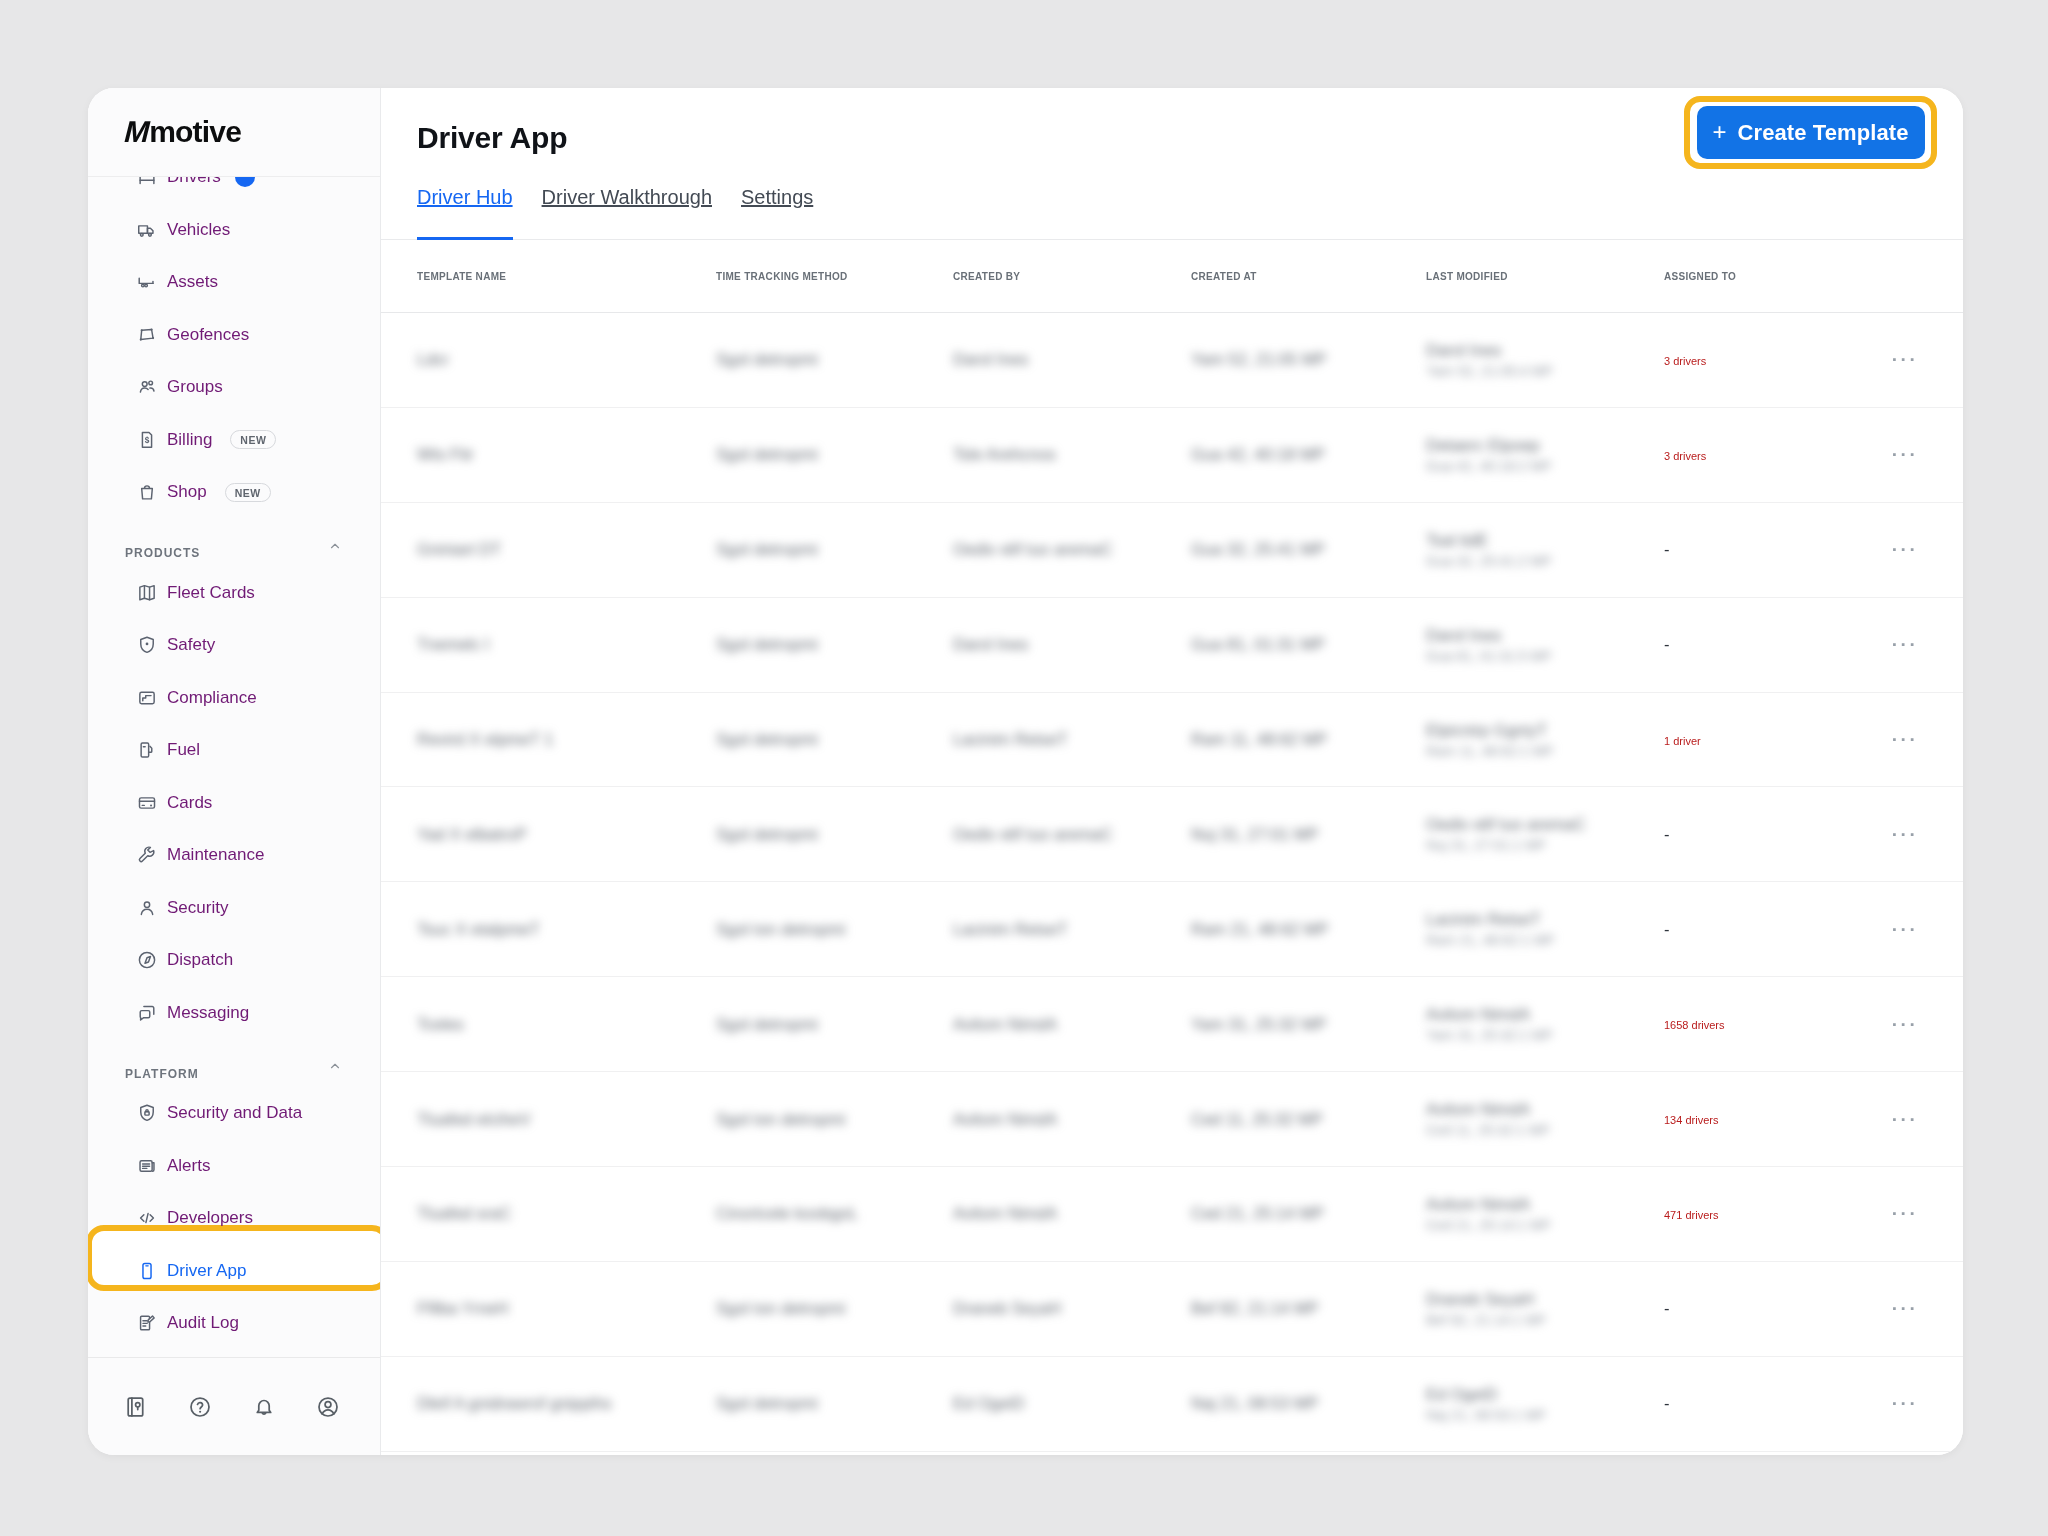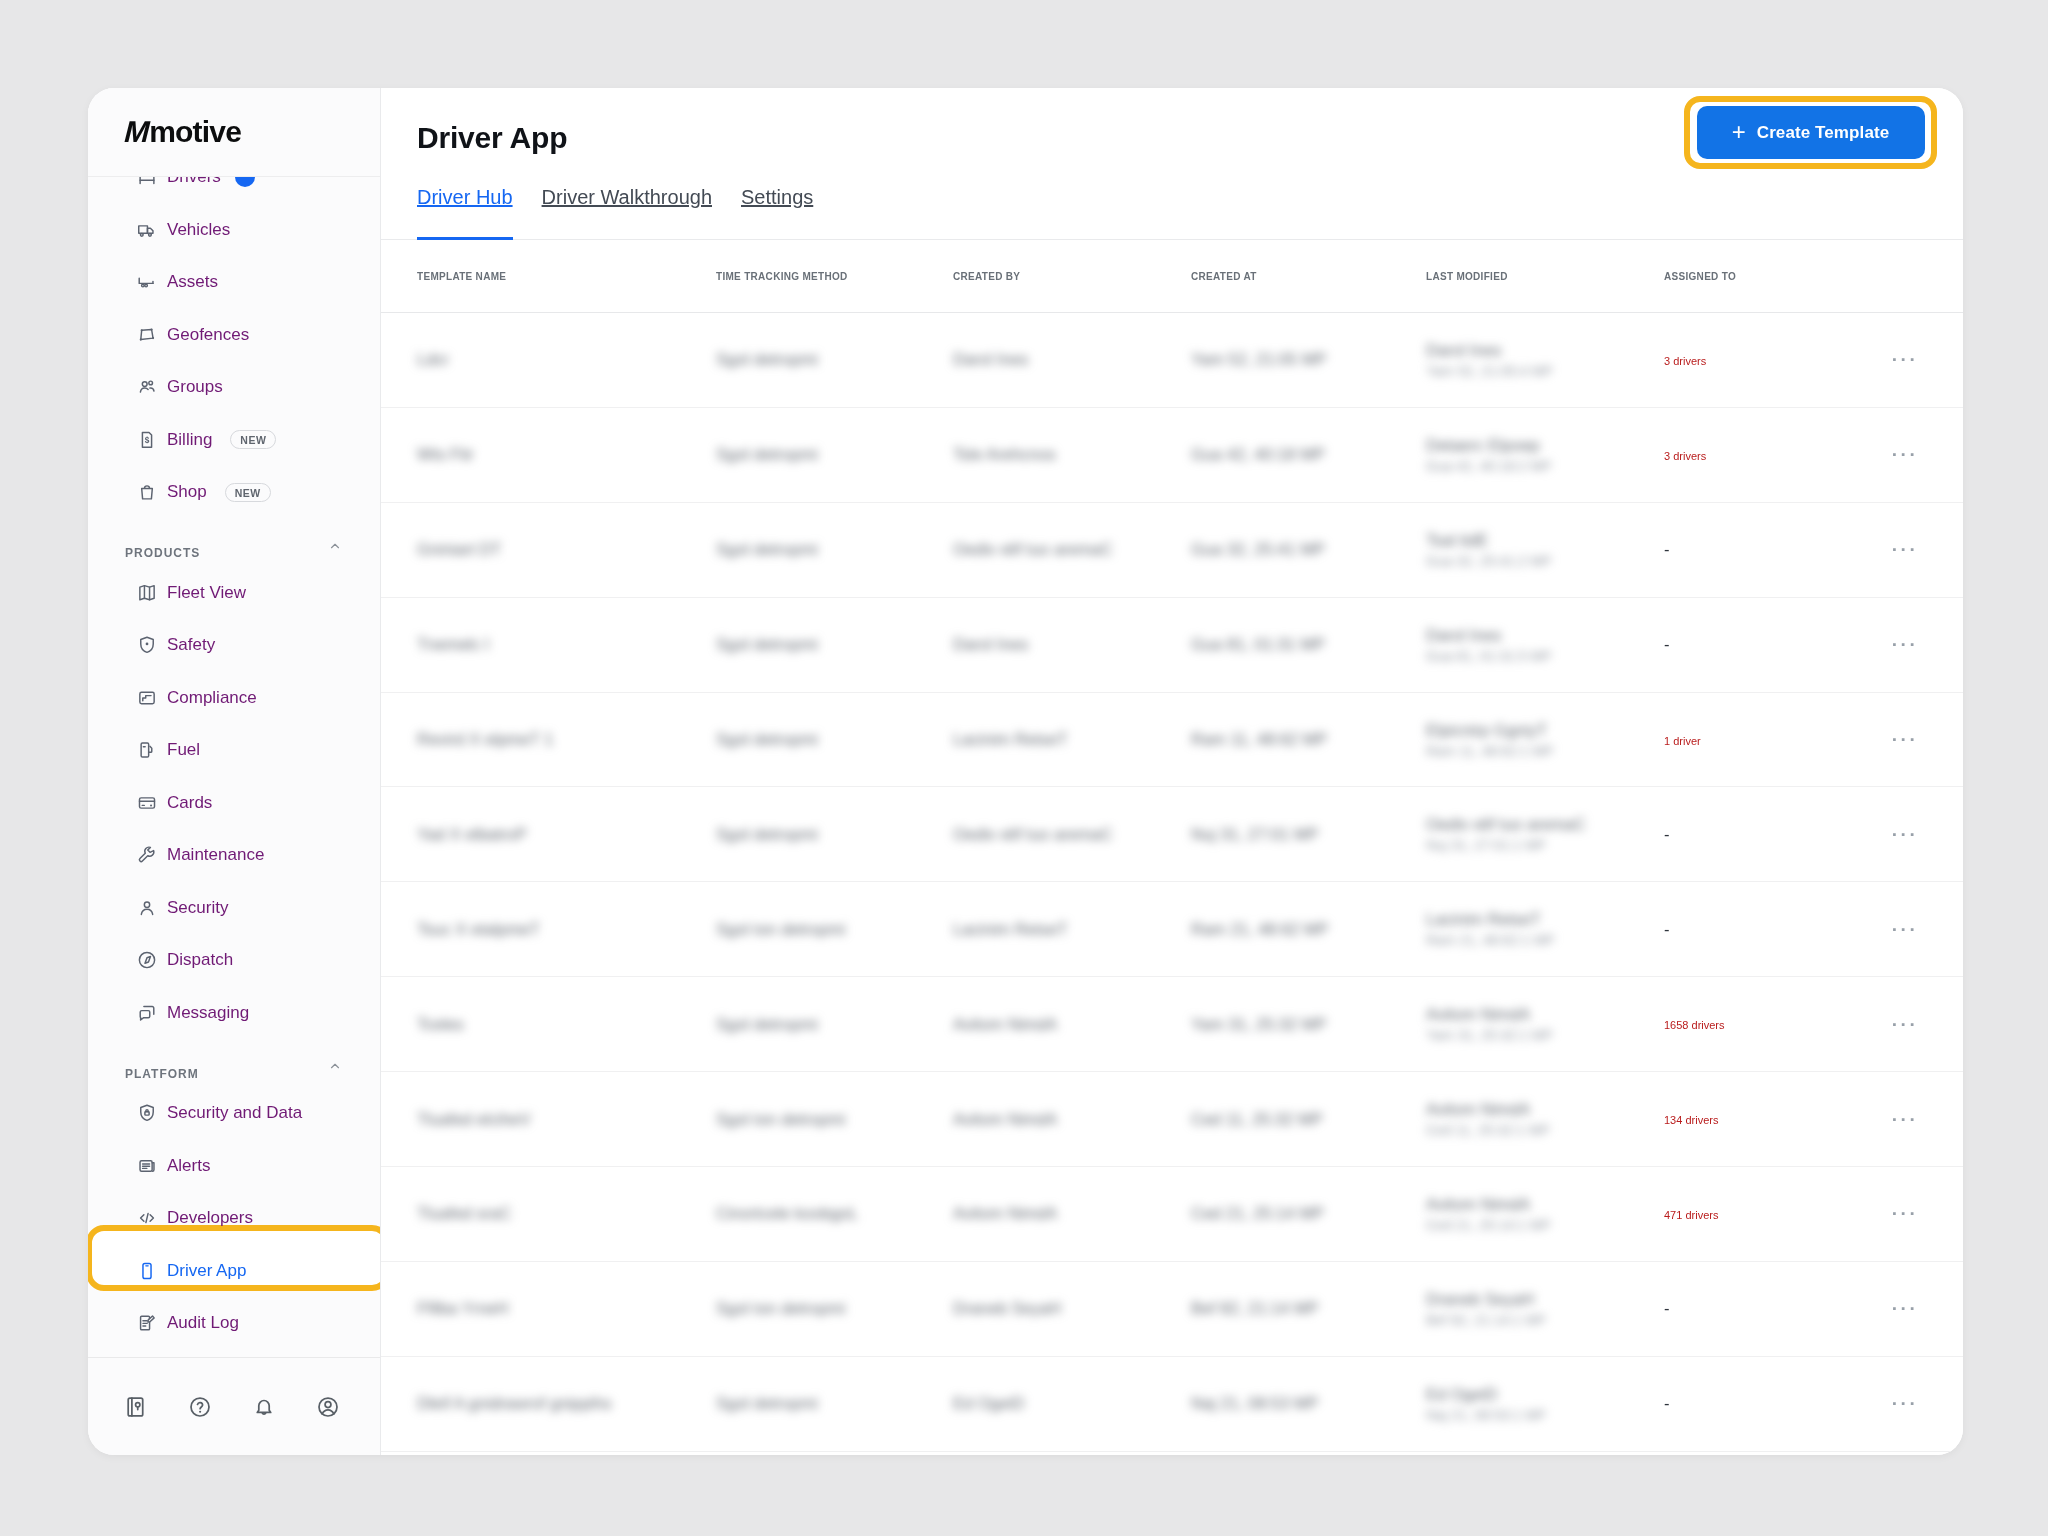--- a/index.html
+++ b/index.html
@@ -41,21 +41,21 @@
   .main{flex:1;position:relative;display:flex;flex-direction:column;background:#fff;}
   .topbar{height:92px;min-height:92px;padding:33px 27px 0 36px;box-sizing:border-box;}
   .ptitle{font-size:30px;font-weight:700;color:#101318;letter-spacing:-.2px;}
   .ringbtn{position:absolute;top:8px;right:27px;width:253px;height:73px;box-sizing:border-box;
            border:6px solid #f5b51d;border-radius:16px;background:#fff;display:flex;
            align-items:center;justify-content:center;z-index:5;}
   .cbtn{width:228px;height:53px;background:#1273e6;border:none;border-radius:10px;color:#fff;
         display:flex;align-items:center;justify-content:center;cursor:pointer;
         font-family:"Liberation Sans",sans-serif;}
   .cbtn .plus{font-size:24px;font-weight:400;margin-right:11px;line-height:1;position:relative;top:-1px;}
-  .cbtn .ctxt{font-size:17px;font-weight:700;letter-spacing:.1px;}
+  .cbtn .ctxt{font-size:22px;font-weight:700;letter-spacing:.1px;}
   .tabs{height:60px;min-height:60px;display:flex;align-items:flex-end;gap:29px;padding:0 36px;
         border-bottom:1px solid #e9eaec;box-sizing:border-box;}
   .tab{font-size:20px;color:#434a54;padding-bottom:28px;border-bottom:3px solid transparent;
        margin-bottom:-1px;cursor:pointer;white-space:nowrap;text-decoration:underline;}
   .tab.active{color:#1567f2;border-bottom-color:#1567f2;}
   .grid7{display:grid;grid-template-columns:299px 237px 238px 235px 238px 217px 48px;
          align-items:center;padding:0 35px 0 36px;box-sizing:border-box;}
   .thead{height:73px;min-height:73px;border-bottom:1px solid #e7e8ea;}
   .th{font-size:10px;font-weight:600;letter-spacing:.3px;color:#697078;white-space:nowrap;}
   .tr{height:94.9px;border-bottom:1px solid #f0f0f1;}
@@ -171,21 +171,21 @@
           </span>
       </div>
 
       <div class="ni">
         <span class="nic">
             <svg viewBox="0 0 24 24" fill="none" stroke="currentColor" stroke-width="1.6" stroke-linecap="round" stroke-linejoin="round">
               <path d="M4.2 5.6l5-1.6 5.6 1.6 5-1.6v13.8l-5 1.6-5.6-1.6-5 1.6z"></path>
               <path d="M9.2 4v13.8M14.8 5.6v13.8"></path>
             </svg>
           </span>
-        <span class="nl">Fleet View</span>
+        <span class="nl">Fleet Cards</span>
       </div>
 
       <div class="ni">
         <span class="nic">
             <svg viewBox="0 0 24 24" fill="none" stroke="currentColor" stroke-width="1.6" stroke-linecap="round" stroke-linejoin="round">
               <path d="M12 3.6l6.8 2.4v4.8c0 4.4-2.9 7.8-6.8 9.2-3.9-1.4-6.8-4.8-6.8-9.2V6z"></path>
               <circle cx="12" cy="10.8" r="1.5" fill="currentColor" stroke="none"></circle>
             </svg>
           </span>
         <span class="nl">Safety</span>

